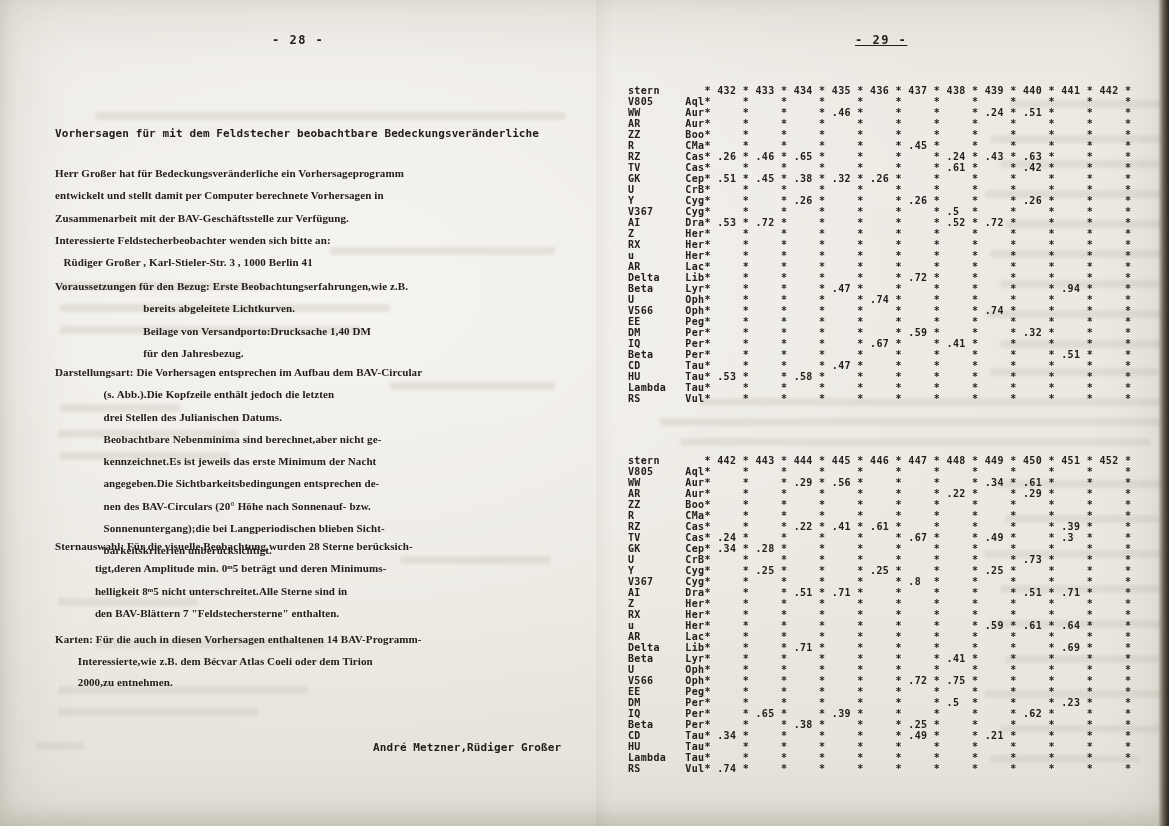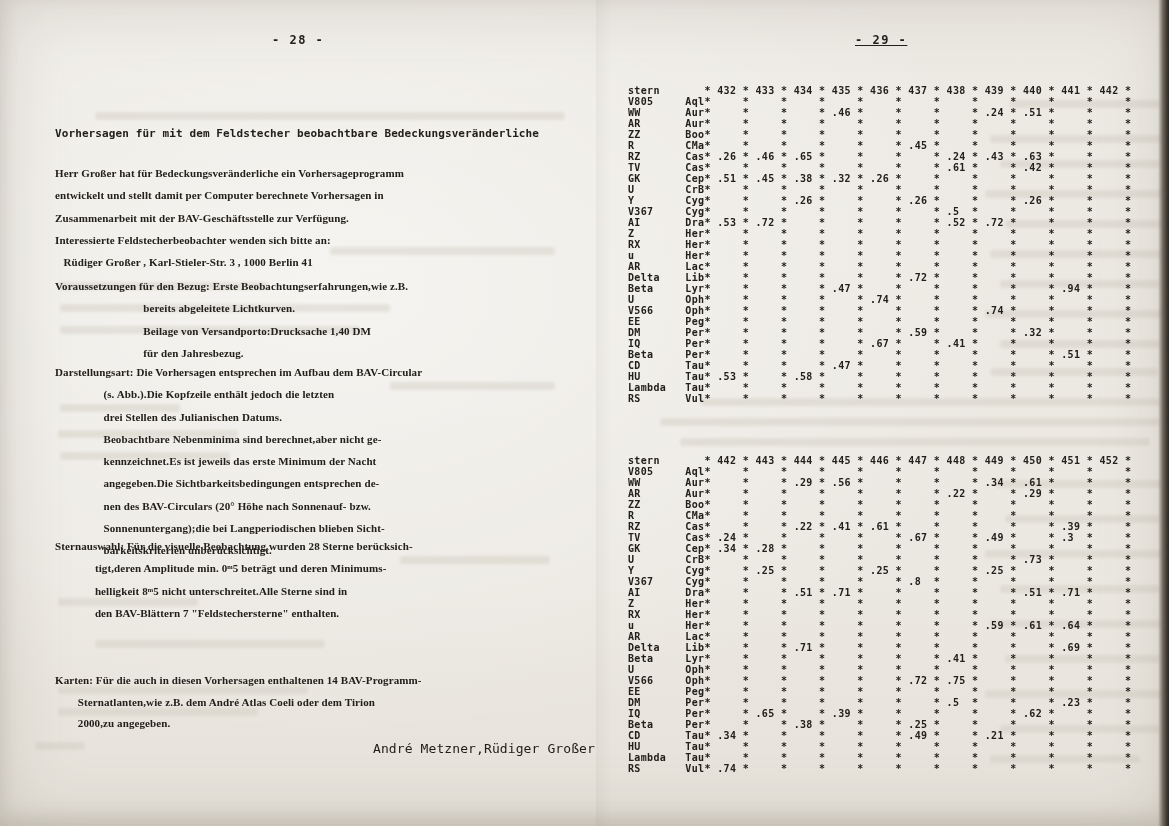--- a/index.html
+++ b/index.html
@@ -27,21 +27,21 @@
     position:absolute;font-size:12px;font-weight:bold;letter-spacing:1.5px;white-space:pre;
   }
   .textblock{position:absolute;white-space:pre;font-family:Liberation Serif, serif;}
   .pg28{font-size:11px;line-height:22.3px;font-weight:bold;letter-spacing:.1px;}
   .pg28k{font-size:11px;line-height:21.5px;font-weight:bold;letter-spacing:.1px;}
   .tline{white-space:pre;}
   .ephtable{
     position:absolute;font-size:10px;line-height:11px;font-weight:bold;
     letter-spacing:.35px;white-space:pre;
   }
-  .sig{position:absolute;font-size:13px;font-weight:normal;white-space:pre;letter-spacing:.1px;}
+  .sig{position:absolute;font-size:11px;font-weight:bold;white-space:pre;letter-spacing:.1px;}
   .ghost{
     position:absolute;height:8px;border-radius:3px;
     background:#cfcabf;opacity:.42;filter:blur(1.8px);pointer-events:none;
   }
   .title-line{position:absolute;font-size:11px;font-weight:bold;white-space:pre;letter-spacing:.1px;}
 </style>
 </head>
 <body>
 
 <div id="ghost-layer">
@@ -94,21 +94,21 @@
   <div class="title-line" style="left:55px;top:87px;margin-top:40px;">Vorhersagen für mit dem Feldstecher beobachtbare Bedeckungsveränderliche</div>
 
   <div class="textblock pg28" style="left:55px;top:162px;"><div class="tline">Herr Großer hat für Bedeckungsveränderliche ein Vorhersageprogramm</div><div class="tline">entwickelt und stellt damit per Computer berechnete Vorhersagen in</div><div class="tline">Zusammenarbeit mit der BAV-Geschäftsstelle zur Verfügung.</div><div class="tline">Interessierte Feldstecherbeobachter wenden sich bitte an:</div><div class="tline">   Rüdiger Großer , Karl-Stieler-Str. 3 , 1000 Berlin 41</div></div>
 
   <div class="textblock pg28" style="left:55px;top:275px;"><div class="tline">Voraussetzungen für den Bezug: Erste Beobachtungserfahrungen,wie z.B.</div><div class="tline">                               bereits abgeleitete Lichtkurven.</div><div class="tline">                               Beilage von Versandporto:Drucksache 1,40 DM</div><div class="tline">                               für den Jahresbezug.</div></div>
 
   <div class="textblock pg28" style="left:55px;top:361px;"><div class="tline">Darstellungsart: Die Vorhersagen entsprechen im Aufbau dem BAV-Circular</div><div class="tline">                 (s. Abb.).Die Kopfzeile enthält jedoch die letzten</div><div class="tline">                 drei Stellen des Julianischen Datums.</div><div class="tline">                 Beobachtbare Nebenminima sind berechnet,aber nicht ge-</div><div class="tline">                 kennzeichnet.Es ist jeweils das erste Minimum der Nacht</div><div class="tline">                 angegeben.Die Sichtbarkeitsbedingungen entsprechen de-</div><div class="tline">                 nen des BAV-Circulars (20° Höhe nach Sonnenauf- bzw.</div><div class="tline">                 Sonnenuntergang);die bei Langperiodischen blieben Sicht-</div><div class="tline">                 barkeitskriterien unberücksichtigt.</div></div>
 
   <div class="textblock pg28" style="left:55px;top:535px;"><div class="tline">Sternauswahl: Für die visuelle Beobachtung wurden 28 Sterne berücksich-</div><div class="tline">              tigt,deren Amplitude min. 0ᵐ5 beträgt und deren Minimums-</div><div class="tline">              helligkeit 8ᵐ5 nicht unterschreitet.Alle Sterne sind in</div><div class="tline">              den BAV-Blättern 7 "Feldstechersterne" enthalten.</div></div>
 
-  <div class="textblock pg28k" style="left:55px;top:629px;margin-top:41px;"><div class="tline">Karten: Für die auch in diesen Vorhersagen enthaltenen 14 BAV-Programm-</div><div class="tline">        Sternatlanten,wie z.B. dem André Atlas Coeli oder dem Tirion</div><div class="tline">        2000,zu angegeben.</div></div>
+  <div class="textblock pg28k" style="left:55px;top:629px;"><div class="tline">Karten: Für die auch in diesen Vorhersagen enthaltenen 14 BAV-Programm-</div><div class="tline">        Interessierte,wie z.B. dem Bécvar Atlas Coeli oder dem Tirion</div><div class="tline">        2000,zu entnehmen.</div></div>
 
   <div class="sig" style="left:373px;top:741px;">André Metzner,Rüdiger Großer</div>
 </div>
 
 <div>
   <div class="pagenum" style="left:855px;top:33px;text-decoration:underline;">- 29 -</div>
 
   <div class="ephtable" style="left:628px;top:85px;"><div class="tline">stern       * 432 * 433 * 434 * 435 * 436 * 437 * 438 * 439 * 440 * 441 * 442 *</div><div class="tline">V805     Aql*     *     *     *     *     *     *     *     *     *     *     *</div><div class="tline">WW       Aur*     *     *     * .46 *     *     *     * .24 * .51 *     *     *</div><div class="tline">AR       Aur*     *     *     *     *     *     *     *     *     *     *     *</div><div class="tline">ZZ       Boo*     *     *     *     *     *     *     *     *     *     *     *</div><div class="tline">R        CMa*     *     *     *     *     * .45 *     *     *     *     *     *</div><div class="tline">RZ       Cas* .26 * .46 * .65 *     *     *     * .24 * .43 * .63 *     *     *</div><div class="tline">TV       Cas*     *     *     *     *     *     * .61 *     * .42 *     *     *</div><div class="tline">GK       Cep* .51 * .45 * .38 * .32 * .26 *     *     *     *     *     *     *</div><div class="tline">U        CrB*     *     *     *     *     *     *     *     *     *     *     *</div><div class="tline">Y        Cyg*     *     * .26 *     *     * .26 *     *     * .26 *     *     *</div><div class="tline">V367     Cyg*     *     *     *     *     *     * .5  *     *     *     *     *</div><div class="tline">AI       Dra* .53 * .72 *     *     *     *     * .52 * .72 *     *     *     *</div><div class="tline">Z        Her*     *     *     *     *     *     *     *     *     *     *     *</div><div class="tline">RX       Her*     *     *     *     *     *     *     *     *     *     *     *</div><div class="tline">u        Her*     *     *     *     *     *     *     *     *     *     *     *</div><div class="tline">AR       Lac*     *     *     *     *     *     *     *     *     *     *     *</div><div class="tline">Delta    Lib*     *     *     *     *     * .72 *     *     *     *     *     *</div><div class="tline">Beta     Lyr*     *     *     * .47 *     *     *     *     *     * .94 *     *</div><div class="tline">U        Oph*     *     *     *     * .74 *     *     *     *     *     *     *</div><div class="tline">V566     Oph*     *     *     *     *     *     *     * .74 *     *     *     *</div><div class="tline">EE       Peg*     *     *     *     *     *     *     *     *     *     *     *</div><div class="tline">DM       Per*     *     *     *     *     * .59 *     *     * .32 *     *     *</div><div class="tline">IQ       Per*     *     *     *     * .67 *     * .41 *     *     *     *     *</div><div class="tline">Beta     Per*     *     *     *     *     *     *     *     *     * .51 *     *</div><div class="tline">CD       Tau*     *     *     * .47 *     *     *     *     *     *     *     *</div><div class="tline">HU       Tau* .53 *     * .58 *     *     *     *     *     *     *     *     *</div><div class="tline">Lambda   Tau*     *     *     *     *     *     *     *     *     *     *     *</div><div class="tline">RS       Vul*     *     *     *     *     *     *     *     *     *     *     *</div></div>
 
   <div class="ephtable" style="left:628px;top:455px;"><div class="tline">stern       * 442 * 443 * 444 * 445 * 446 * 447 * 448 * 449 * 450 * 451 * 452 *</div><div class="tline">V805     Aql*     *     *     *     *     *     *     *     *     *     *     *</div><div class="tline">WW       Aur*     *     * .29 * .56 *     *     *     * .34 * .61 *     *     *</div><div class="tline">AR       Aur*     *     *     *     *     *     * .22 *     * .29 *     *     *</div><div class="tline">ZZ       Boo*     *     *     *     *     *     *     *     *     *     *     *</div><div class="tline">R        CMa*     *     *     *     *     *     *     *     *     *     *     *</div><div class="tline">RZ       Cas*     *     * .22 * .41 * .61 *     *     *     *     * .39 *     *</div><div class="tline">TV       Cas* .24 *     *     *     *     * .67 *     * .49 *     * .3  *     *</div><div class="tline">GK       Cep* .34 * .28 *     *     *     *     *     *     *     *     *     *</div><div class="tline">U        CrB*     *     *     *     *     *     *     *     * .73 *     *     *</div><div class="tline">Y        Cyg*     * .25 *     *     * .25 *     *     * .25 *     *     *     *</div><div class="tline">V367     Cyg*     *     *     *     *     * .8  *     *     *     *     *     *</div><div class="tline">AI       Dra*     *     * .51 * .71 *     *     *     *     * .51 * .71 *     *</div><div class="tline">Z        Her*     *     *     *     *     *     *     *     *     *     *     *</div><div class="tline">RX       Her*     *     *     *     *     *     *     *     *     *     *     *</div><div class="tline">u        Her*     *     *     *     *     *     *     * .59 * .61 * .64 *     *</div><div class="tline">AR       Lac*     *     *     *     *     *     *     *     *     *     *     *</div><div class="tline">Delta    Lib*     *     * .71 *     *     *     *     *     *     * .69 *     *</div><div class="tline">Beta     Lyr*     *     *     *     *     *     * .41 *     *     *     *     *</div><div class="tline">U        Oph*     *     *     *     *     *     *     *     *     *     *     *</div><div class="tline">V566     Oph*     *     *     *     *     * .72 * .75 *     *     *     *     *</div><div class="tline">EE       Peg*     *     *     *     *     *     *     *     *     *     *     *</div><div class="tline">DM       Per*     *     *     *     *     *     * .5  *     *     * .23 *     *</div><div class="tline">IQ       Per*     * .65 *     * .39 *     *     *     *     * .62 *     *     *</div><div class="tline">Beta     Per*     *     * .38 *     *     * .25 *     *     *     *     *     *</div><div class="tline">CD       Tau* .34 *     *     *     *     * .49 *     * .21 *     *     *     *</div><div class="tline">HU       Tau*     *     *     *     *     *     *     *     *     *     *     *</div><div class="tline">Lambda   Tau*     *     *     *     *     *     *     *     *     *     *     *</div><div class="tline">RS       Vul* .74 *     *     *     *     *     *     *     *     *     *     *</div></div>

